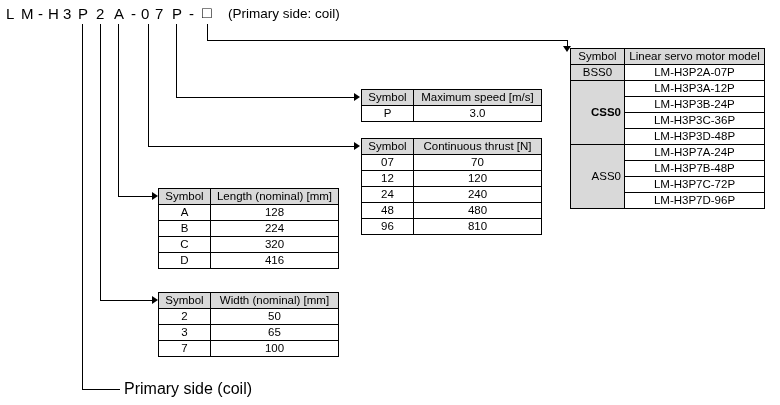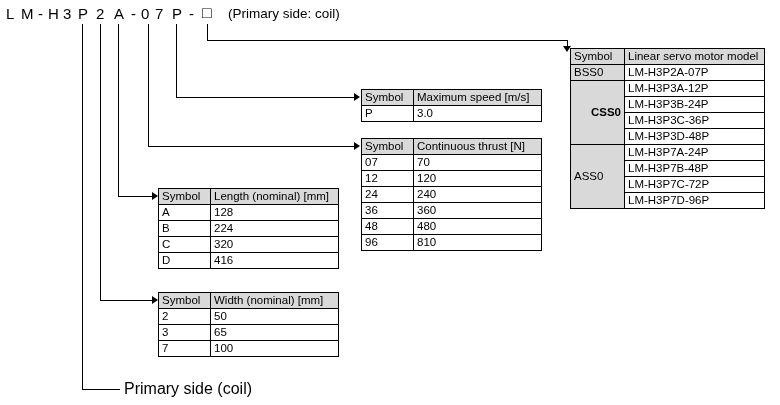--- a/index.html
+++ b/index.html
@@ -53,21 +53,21 @@
   table.tbl {
     position: absolute;
     border-collapse: collapse;
     font-size: 11.5px;
     background: #fff;
   }
   table.tbl td, table.tbl th {
     border: 1px solid #000;
     padding: 1px 3px;
     line-height: 13px;
-    text-align: left;
+    text-align: center;
     font-weight: normal;
     white-space: nowrap;
     height: 13px;
     box-sizing: border-box;
   }
   table.tbl th {
     background: #d9d9d9;
   }
   .cell-sym {
     background: #d9d9d9;
@@ -147,21 +147,21 @@
     <tr>
       <td>LM-H3P3B-24P</td>
     </tr>
     <tr>
       <td>LM-H3P3C-36P</td>
     </tr>
     <tr>
       <td>LM-H3P3D-48P</td>
     </tr>
     <tr>
-      <td class="cell-sym" rowspan="4" style="text-align:left; vertical-align:middle;margin-top:43px;">ASS0</td>
+      <td class="cell-sym" rowspan="4" style="text-align:right; vertical-align:middle;margin-top:43px;">ASS0</td>
       <td>LM-H3P7A-24P</td>
     </tr>
     <tr>
       <td>LM-H3P7B-48P</td>
     </tr>
     <tr>
       <td>LM-H3P7C-72P</td>
     </tr>
     <tr>
       <td>LM-H3P7D-96P</td>
@@ -194,24 +194,20 @@
     </tr>
     <tr>
       <td>12</td>
       <td>120</td>
     </tr>
     <tr>
       <td>24</td>
       <td>240</td>
     </tr>
     <tr>
-      <td>36</td>
-      <td>360</td>
-    </tr>
-    <tr>
       <td>48</td>
       <td>480</td>
     </tr>
     <tr>
       <td>96</td>
       <td>810</td>
     </tr>
   </tbody>
     </table>
 

